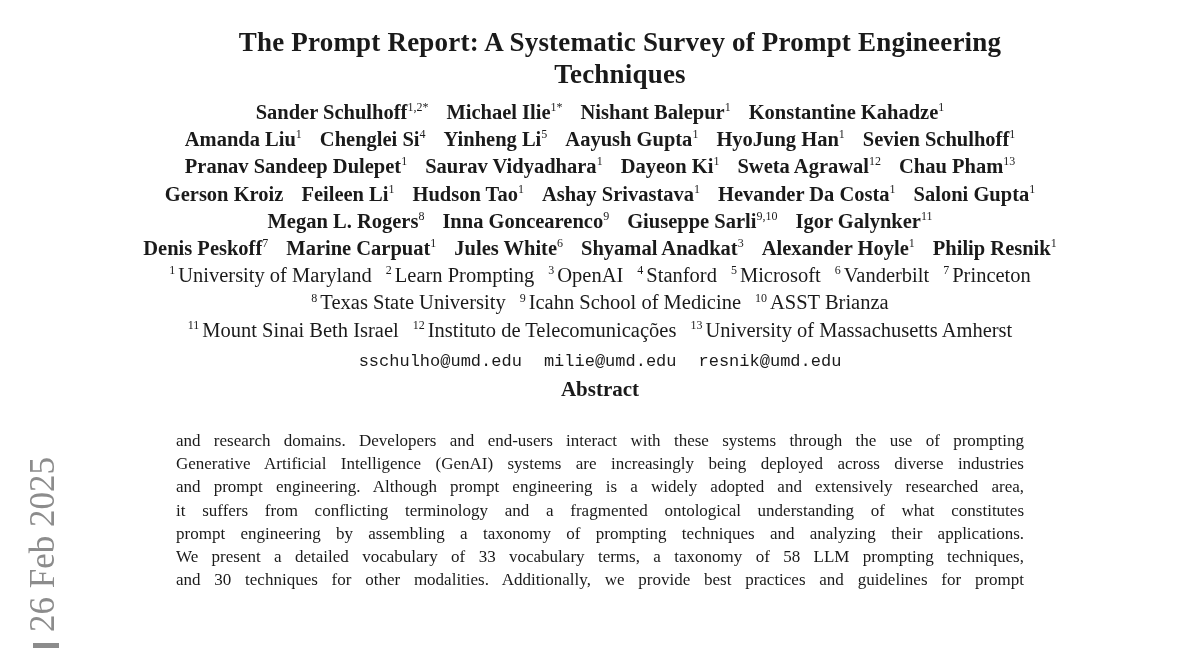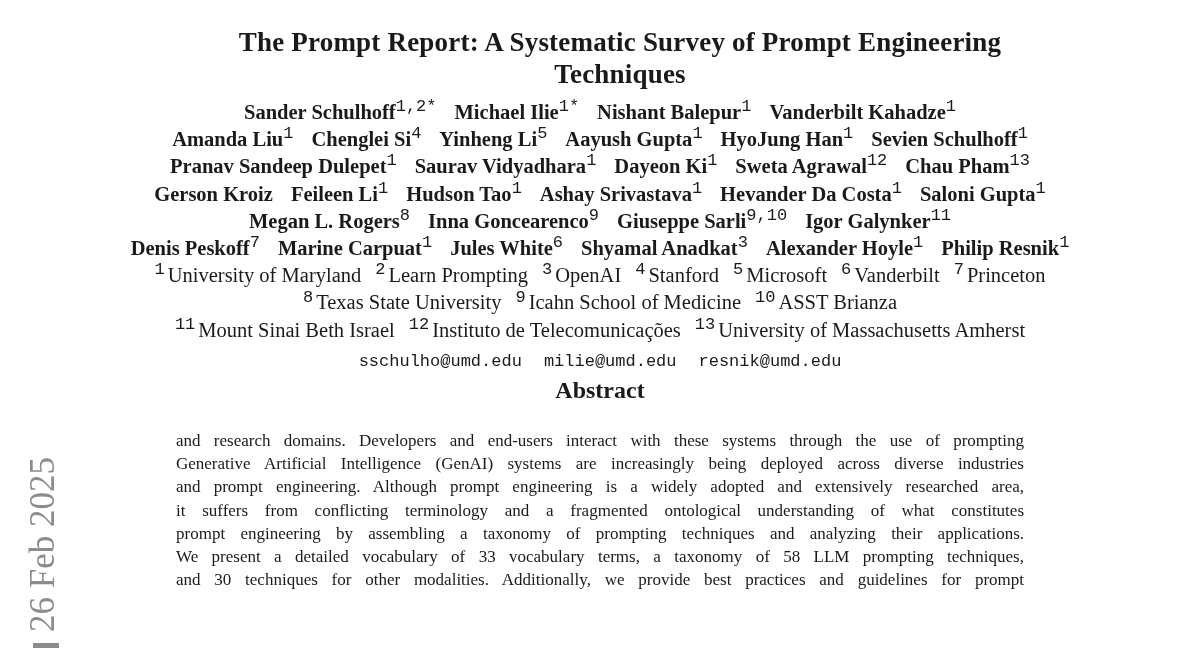--- a/index.html
+++ b/index.html
@@ -10,28 +10,28 @@
     position:relative;
     font-family:"Liberation Serif","DejaVu Serif",serif;
     color:#1a1a1a;
   }
   .centered-row{position:absolute;left:0;width:1200px;text-align:center;}
 
   .title-block{top:26px;font-weight:bold;font-size:27px;line-height:32px;letter-spacing:0.2px;padding-left:20px;}
 
   .people-block{top:99px;font-size:20.5px;line-height:27.2px;}
   .author{font-weight:bold;margin:0 9px;white-space:nowrap;}
-  .author sup, .affil sup{font-weight:normal;font-size:17px;line-height:0;font-family:Liberation Mono, monospace;}
+  .author sup, .affil sup{font-weight:normal;font-size:12px;line-height:0;}
   .affil{font-weight:normal;margin:0 7px;white-space:nowrap;}
   .affil sup{margin-right:3px;}
 
   .emails-block{top:352px;font-family:"Liberation Mono","DejaVu Sans Mono",monospace;font-size:17px;}
   .email{margin:4px 11px;}
 
-  .abstract-heading{top:377px;font-weight:bold;font-size:24px;}
+  .abstract-heading{top:377px;font-weight:bold;font-size:21px;}
 
   .abstract-body{
     position:absolute;left:176px;top:429px;width:848px;
     font-size:17px;line-height:23.2px;
   }
   .abs-line{text-align:justify;text-align-last:justify;}
 
   .watermark{
     position:absolute;left:22px;top:632px;
     transform:rotate(-90deg);transform-origin:0 0;
@@ -52,21 +52,21 @@
 
 <div class="centered-row title-block">
   <div>The Prompt Report: A Systematic Survey of Prompt Engineering</div>
   <div>Techniques</div>
 </div>
 
 <div class="centered-row people-block">
 
   <div class="author-line">
     
-  <span class="author"><span>Sander Schulhoff</span><sup>1,2*</sup></span><span class="author"><span>Michael Ilie</span><sup>1*</sup></span><span class="author"><span>Nishant Balepur</span><sup>1</sup></span><span class="author"><span>Vanderbilt Kahadze</span><sup>1</sup></span></div>
+  <span class="author"><span>Sander Schulhoff</span><sup>1,2*</sup></span><span class="author"><span>Michael Ilie</span><sup>1*</sup></span><span class="author"><span>Nishant Balepur</span><sup>1</sup></span><span class="author"><span>Konstantine Kahadze</span><sup>1</sup></span></div>
   <div class="author-line">
     
   <span class="author"><span>Amanda Liu</span><sup>1</sup></span><span class="author"><span>Chenglei Si</span><sup>4</sup></span><span class="author"><span>Yinheng Li</span><sup>5</sup></span><span class="author"><span>Aayush Gupta</span><sup>1</sup></span><span class="author"><span>HyoJung Han</span><sup>1</sup></span><span class="author"><span>Sevien Schulhoff</span><sup>1</sup></span></div>
   <div class="author-line">
     
   <span class="author"><span>Pranav Sandeep Dulepet</span><sup>1</sup></span><span class="author"><span>Saurav Vidyadhara</span><sup>1</sup></span><span class="author"><span>Dayeon Ki</span><sup>1</sup></span><span class="author"><span>Sweta Agrawal</span><sup>12</sup></span><span class="author"><span>Chau Pham</span><sup>13</sup></span></div>
   <div class="author-line">
     
   <span class="author"><span>Gerson Kroiz</span><sup></sup></span><span class="author"><span>Feileen Li</span><sup>1</sup></span><span class="author"><span>Hudson Tao</span><sup>1</sup></span><span class="author"><span>Ashay Srivastava</span><sup>1</sup></span><span class="author"><span>Hevander Da Costa</span><sup>1</sup></span><span class="author"><span>Saloni Gupta</span><sup>1</sup></span></div>
   <div class="author-line">

